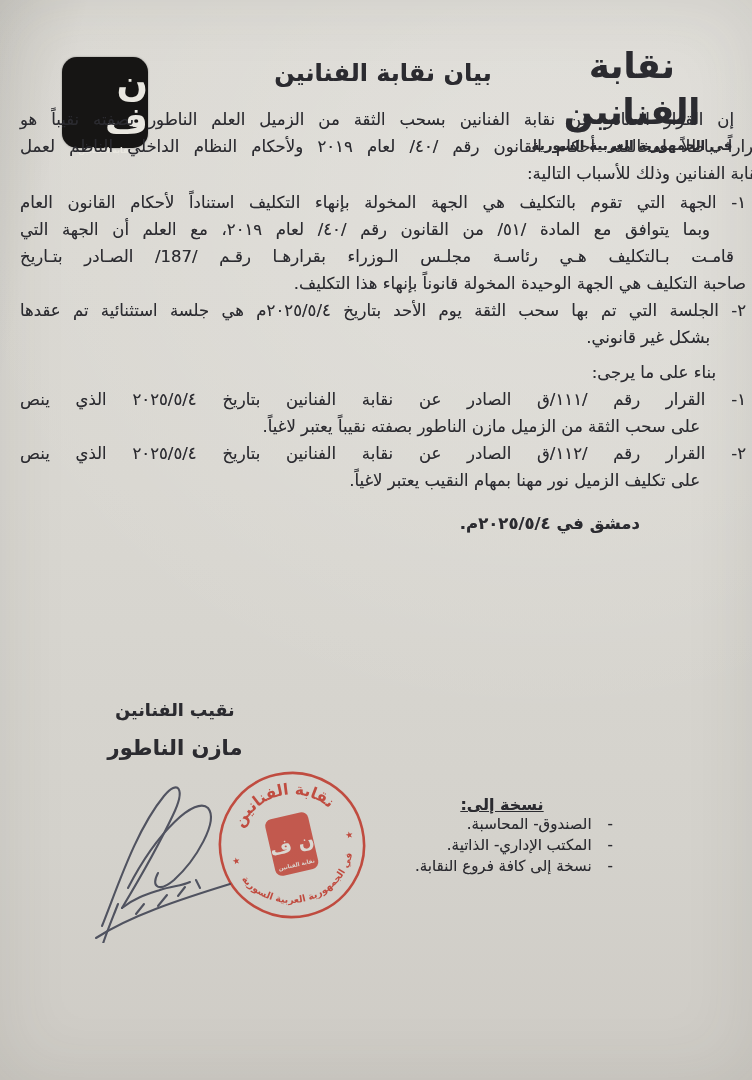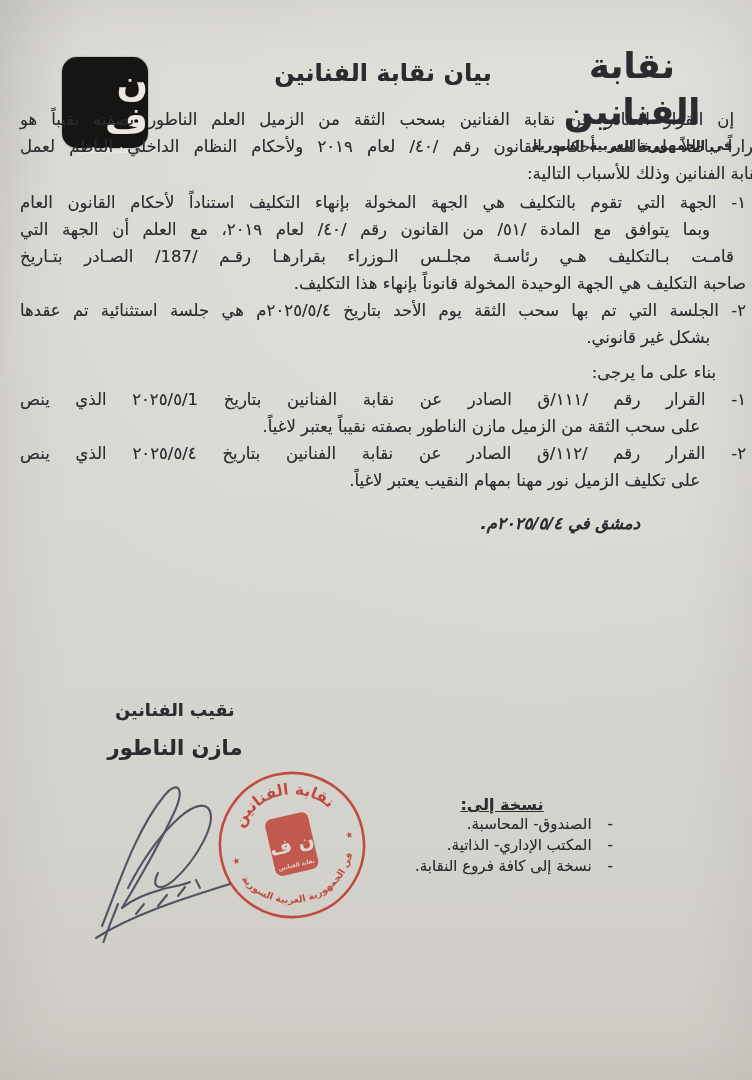--- a/index.html
+++ b/index.html
@@ -34,21 +34,21 @@
   .title{margin-top:60px;margin-bottom:19px;text-align:center;font-size:24px;font-weight:700;line-height:27px;}
   .line{font-size:16.5px;line-height:27px;}
   .j{text-align:justify;text-align-last:justify;}
   .e{text-align:right;}
   .overhang{margin-right:-16px;}
   .ind-sm{padding-right:12px;}
   .ind-md{padding-right:36px;}
   .ind-cont{padding-right:46px;}
   .basis{padding-right:30px;margin-top:8px;}
   .review{margin-top:15px;padding-right:64px;font-weight:700;font-size:18px;}
-  .place-date{margin-top:16px;padding-right:106px;font-weight:700;font-size:16.5px;font-style:italic;}
+  .place-date{margin-top:16px;padding-right:106px;font-weight:700;font-size:16.5px;}
   .mt2{margin-top:2px;}
   
   .sig-block{position:absolute;left:55px;top:700px;width:240px;text-align:center;}
   .sig-role{font-size:17.5px;font-weight:700;}
   .sig-name{font-size:21px;font-weight:700;margin-top:16px;letter-spacing:1px;}
   
   .copies{position:absolute;right:105px;top:795px;width:290px;direction:rtl;}
   .copies-heading{font-size:16px;font-weight:700;text-decoration:underline;text-align:center;}
   .copy-row{font-size:15px;line-height:21px;text-align:right;padding-right:34px;}
   .copy-dash{display:inline-block;margin-left:16px;}
@@ -88,21 +88,21 @@
   </div>
 
   <div>
     <div class="line j">٢- الجلسة التي تم بها سحب الثقة يوم الأحد بتاريخ ٢٠٢٥/٥/٤م هي جلسة استثنائية تم عقدها</div>
     <div class="line e ind-md">بشكل غير قانوني.</div>
   </div>
 
   <div class="line e basis">بناء على ما يرجى:</div>
 
   <div>
-    <div class="line j">١- القرار رقم /١١١/ق الصادر عن نقابة الفنانين بتاريخ ٢٠٢٥/٥/1 الذي ينص</div>
+    <div class="line j">١- القرار رقم /١١١/ق الصادر عن نقابة الفنانين بتاريخ ٢٠٢٥/٥/٤ الذي ينص</div>
     <div class="line e ind-cont">على سحب الثقة من الزميل مازن الناطور بصفته نقيباً يعتبر لاغياً.</div>
   </div>
 
   <div>
     <div class="line j">٢- القرار رقم /١١٢/ق الصادر عن نقابة الفنانين بتاريخ ٢٠٢٥/٥/٤ الذي ينص</div>
     <div class="line e ind-cont">على تكليف الزميل نور مهنا بمهام النقيب يعتبر لاغياً.</div>
   </div>
 
   <div class="line e place-date">دمشق في ٢٠٢٥/٥/٤م.</div>
 </div>

